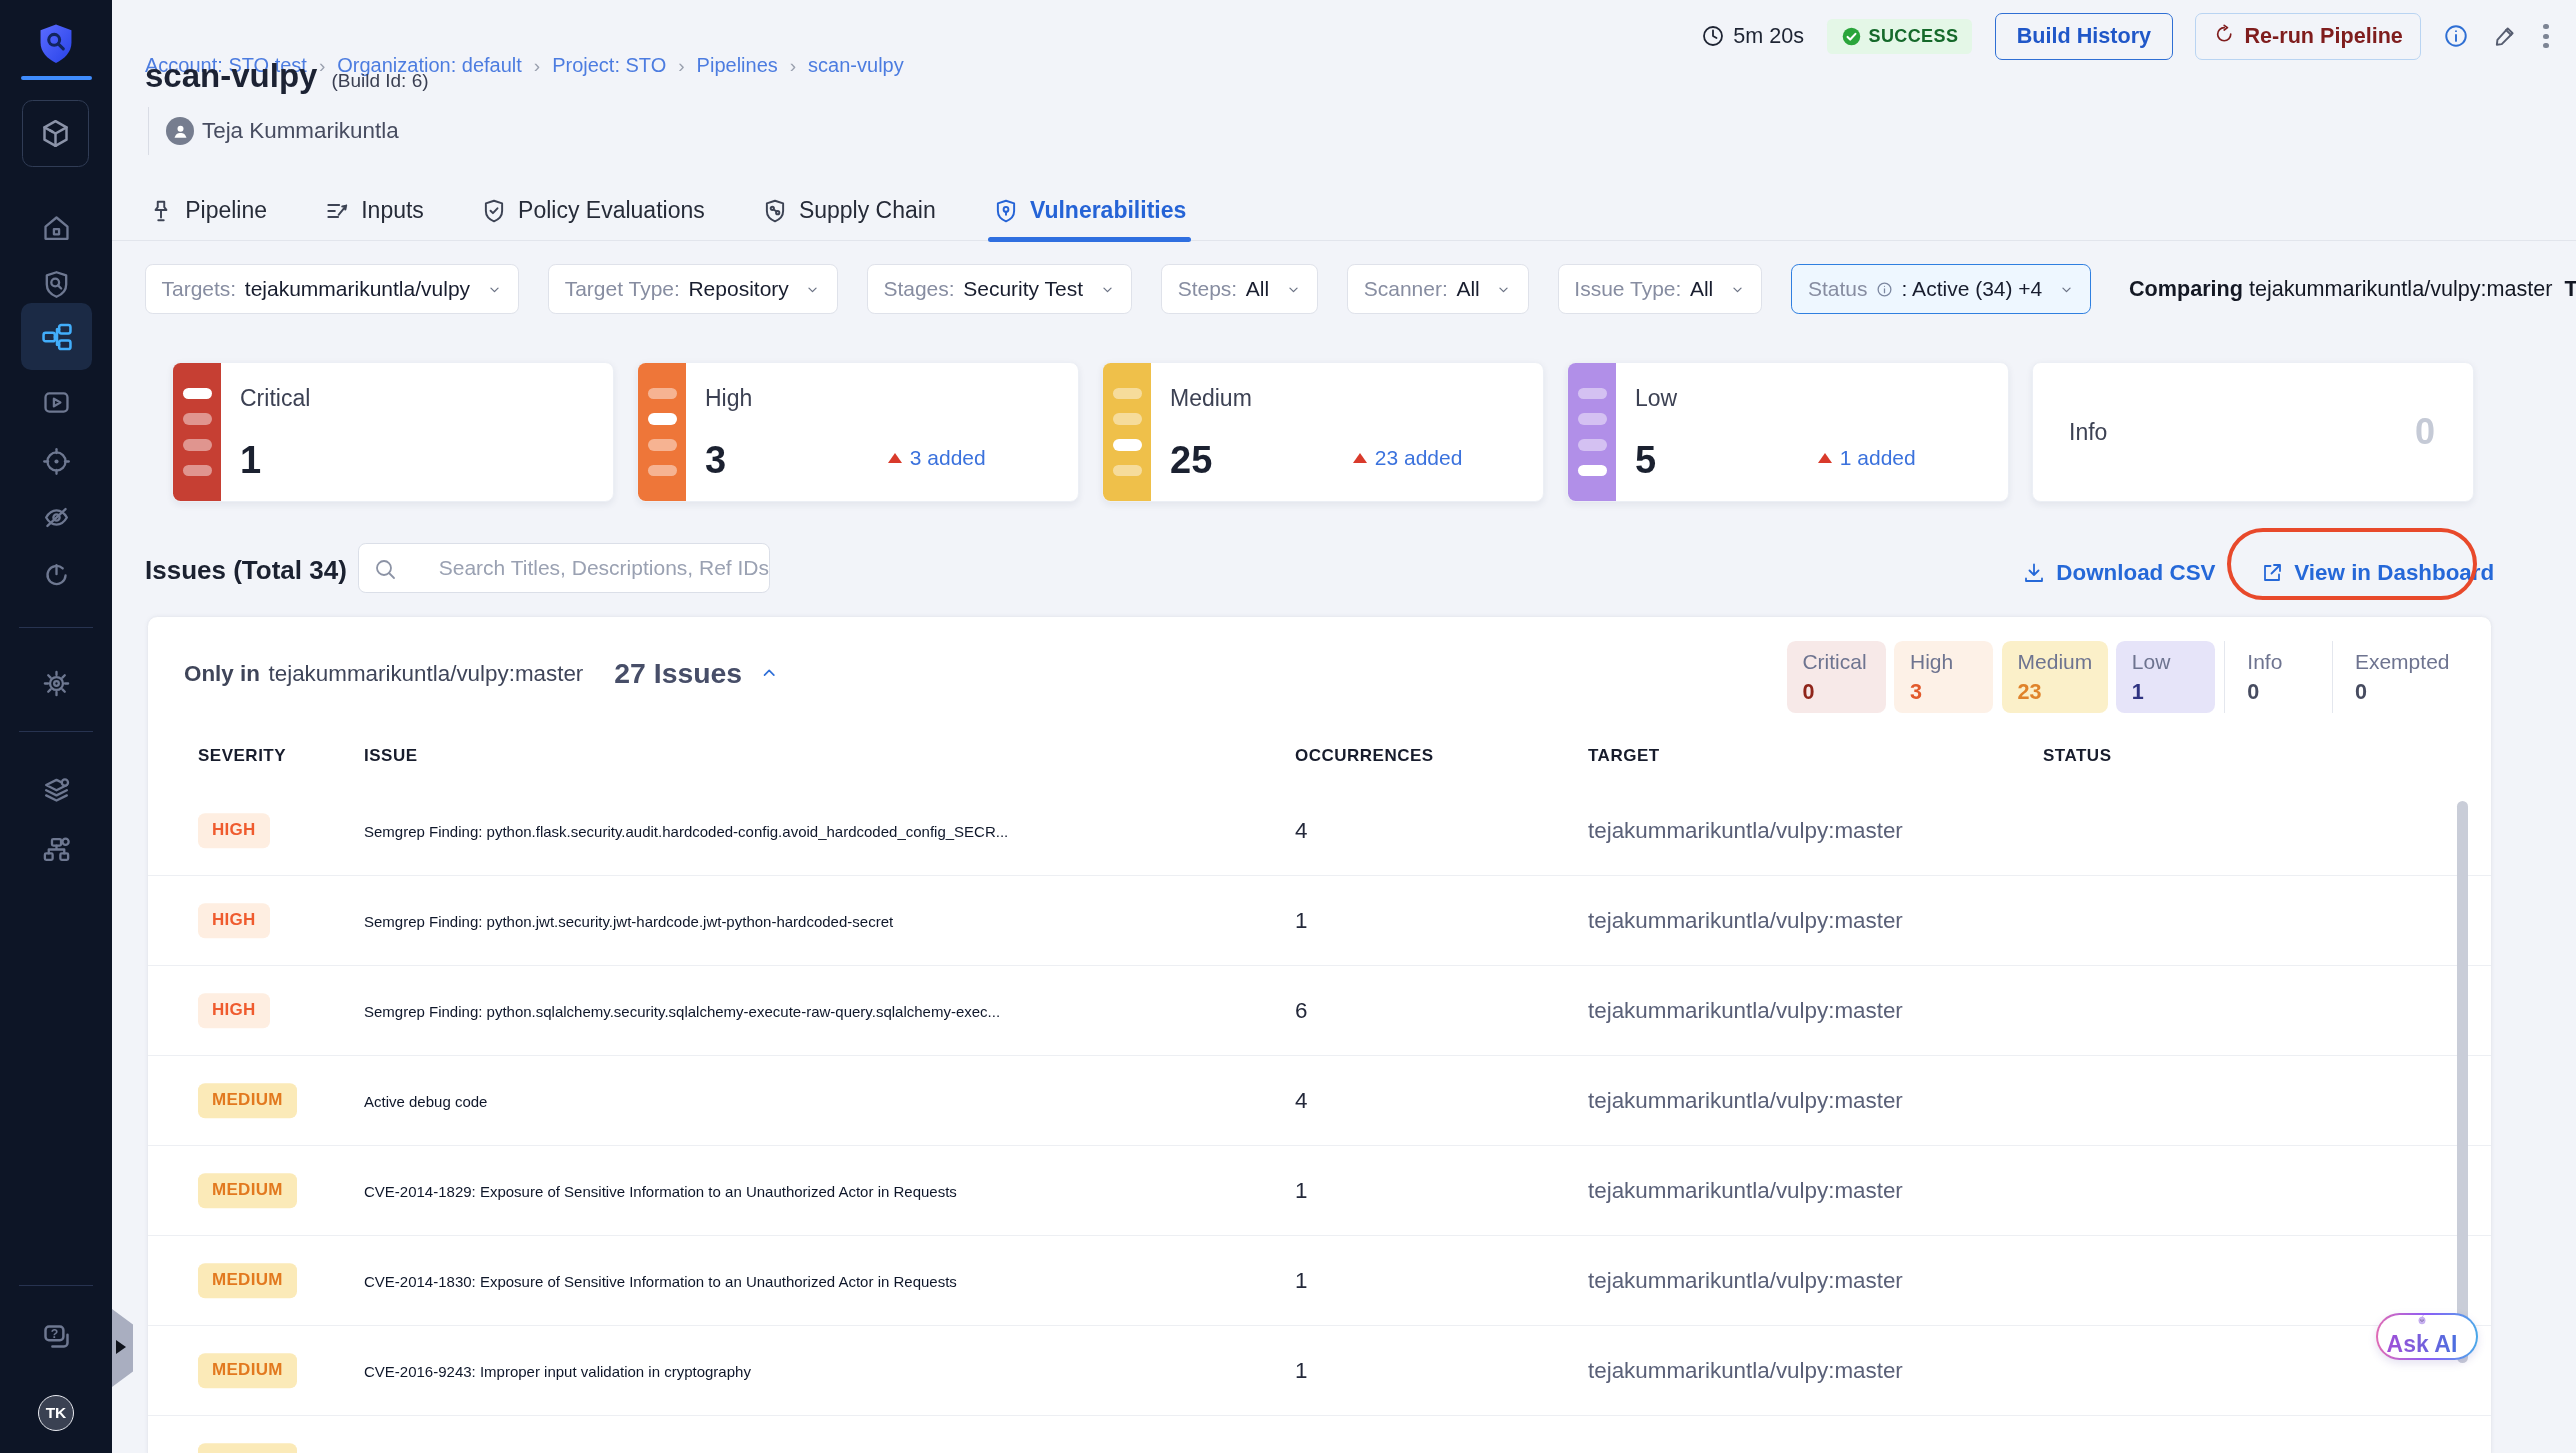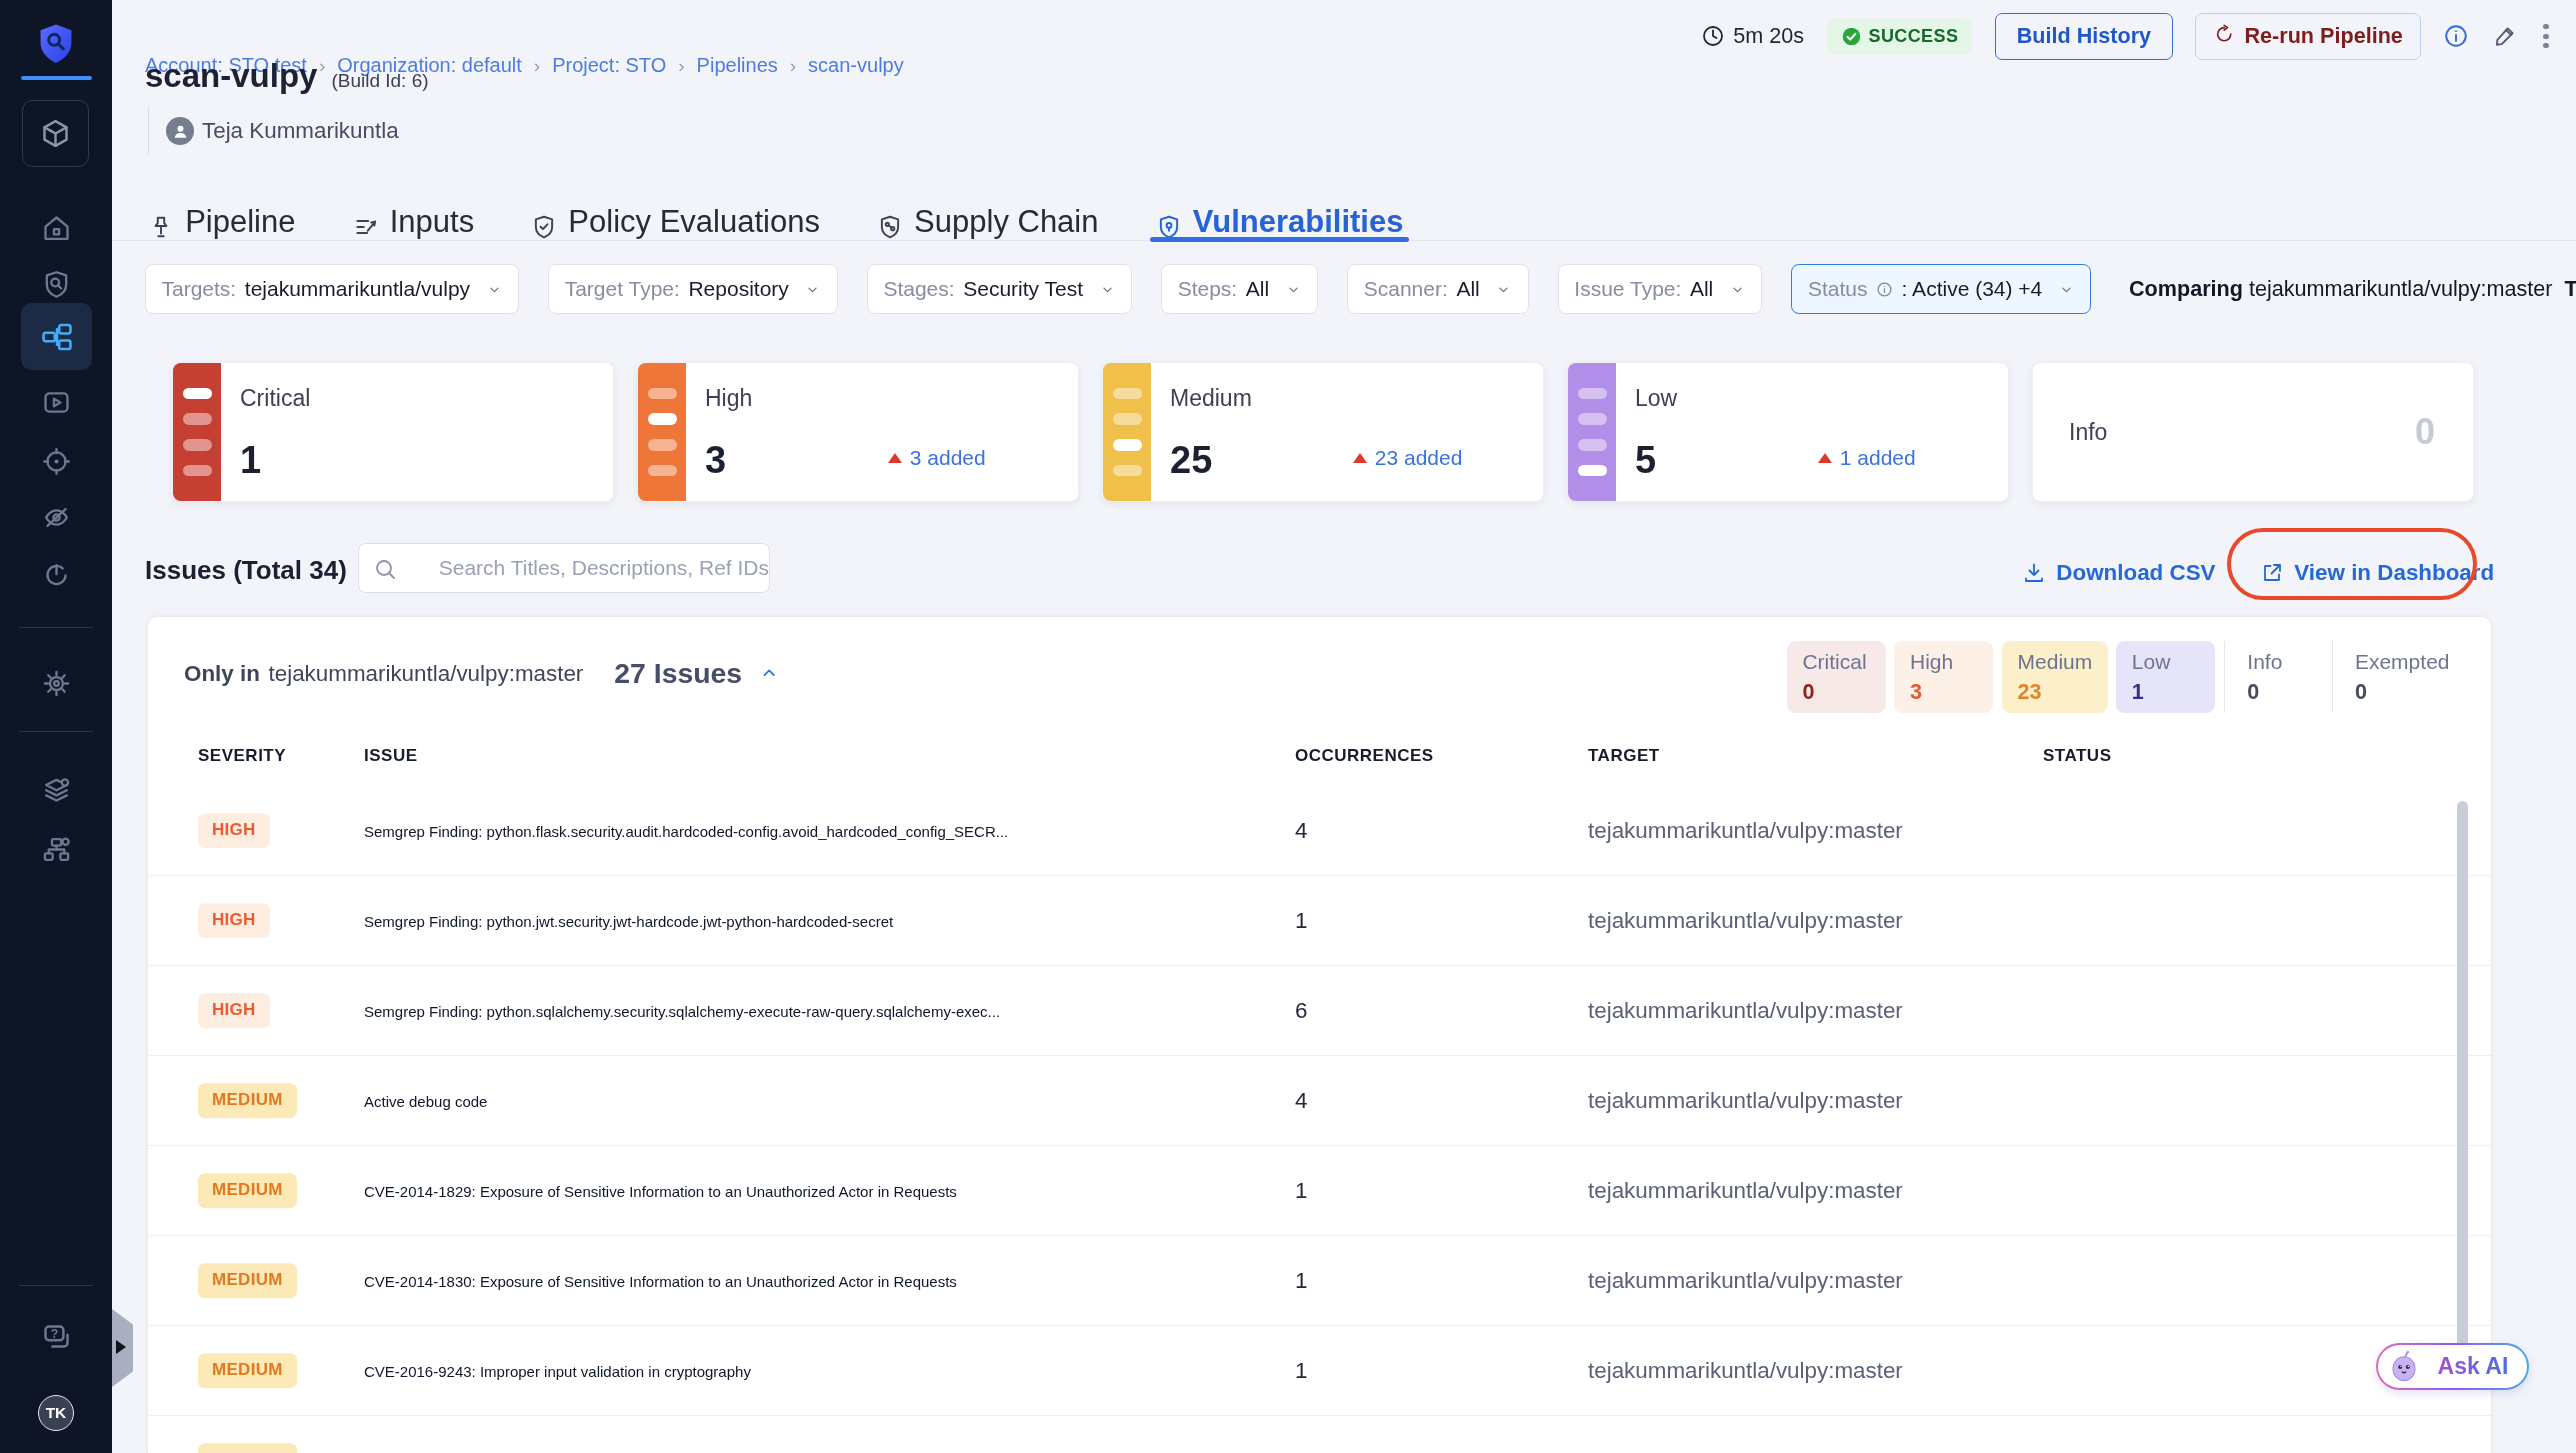--- a/index.html
+++ b/index.html
@@ -39,21 +39,21 @@
 
   .title-row { position:absolute; left:145px; top:57px; display:flex; align-items:baseline; gap:14px; }
   .page-title { font-size:33px; font-weight:bold; color:#1c2233; }
   .build-id { font-size:19px; color:#3a3f52; }
   .author-row { position:absolute; left:148px; top:107px; height:48px; display:flex; align-items:center; gap:8px; border-left:1.7px solid #d9dce5; padding-left:17px; }
   .author-avatar { width:28px; height:28px; border-radius:50%; background:#767d8f; display:flex; align-items:center; justify-content:center; color:#fff; }
   .author-name { font-size:22.4px; color:#474c60; }
 
   
   .tabs { position:absolute; left:112px; right:0; top:181px; height:60px; border-bottom:1.7px solid #e2e5ec; display:flex; align-items:center; padding-left:36px; gap:57px; background:transparent; }
-  .tab { position:relative; height:100%; display:flex; align-items:flex-end; gap:11.2px; font-size:31px; color:#262b38; cursor:pointer; }
+  .tab { position:relative; height:100%; display:flex; align-items:center; gap:11.2px; font-size:23px; color:#262b38; cursor:pointer; }
   .tab .t-ic { color:#3d4354; }
   .tab.active { color:#2563d6; font-weight:bold; }
   .tab.active .t-ic { color:#2563d6; }
   .tab.active::after { content:""; position:absolute; left:-5.2px; right:-5.2px; bottom:-1.7px; height:4.3px; border-radius:2.6px; background:#2f6fe0; }
 
   
   .filters { position:absolute; left:145px; top:264px; display:flex; align-items:center; gap:29px; }
   .dropdown { height:50px; background:#fff; border:1.3px solid #dfe2ea; border-radius:7.8px; padding:0 15.5px; display:flex; align-items:center; gap:8.6px; font-size:21px; cursor:pointer; }
   .dd-label { color:#878da1; white-space:nowrap; }
   .dd-value { color:#181d2e; font-weight:500; white-space:nowrap; }
@@ -114,21 +114,21 @@
   .thead .col { top:0; transform:none; }
   .issue-txt { font-size:15px; color:#0f172a; }
   .occ-txt { font-size:22.4px; color:#23283a; }
   .target-txt { font-size:22.4px; color:#5a6078; }
   .sev-badge { display:inline-block; padding:7.8px 14px; border-radius:7px; font-size:17px; font-weight:bold; letter-spacing:0.3px; }
   .sev-high { background:#feeee1; color:#ef5b2e; }
   .sev-medium { background:#fbeab8; color:#e2791f; }
   .scroll-thumb { position:absolute; left:2309px; top:184px; width:11.2px; height:562px; border-radius:6px; background:#c9cdd8; cursor:pointer; }
 
   
-  .ask-ai { position:absolute; left:2376px; top:1343px; height:47px; padding:0 19px 0 8.6px; display:flex; align-items:center; gap:17px; border-radius:24px; border:2.6px solid transparent; background:linear-gradient(#fff,#fff) padding-box, linear-gradient(90deg,#e06bb4,#8b5cf6,#4aa8e8) border-box; box-shadow:0 3.4px 8.6px rgba(80,60,160,.15); cursor:pointer; z-index:7; }
+  .ask-ai { position:absolute; left:2376px; top:1313px; height:47px; padding:0 19px 0 8.6px; display:flex; align-items:center; gap:6px; border-radius:24px; border:2.6px solid transparent; background:linear-gradient(#fff,#fff) padding-box, linear-gradient(90deg,#e06bb4,#8b5cf6,#4aa8e8) border-box; box-shadow:0 3.4px 8.6px rgba(80,60,160,.15); cursor:pointer; z-index:7;flex-direction:column; }
   .ask-ai .ai-txt { font-size:23px; font-weight:bold; background:linear-gradient(90deg,#a14fd8,#4a6fe0); -webkit-background-clip:text; background-clip:text; color:transparent; }
 </style>
 </head>
 <body>
 
 <nav class="sidebar">
   <div class="side-ic logo-wrap">
     <svg width="40" height="43" viewBox="0 0 44 46">
       <defs>
           <linearGradient id="lg1" x1="0" y1="0" x2="1" y2="1">

